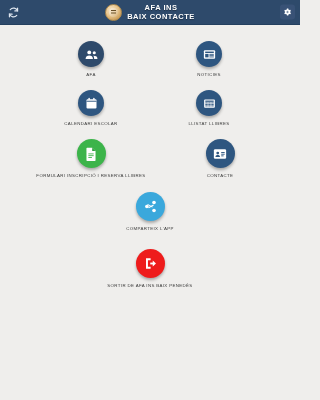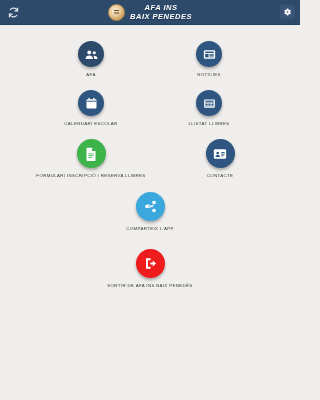--- a/index.html
+++ b/index.html
@@ -12,21 +12,20 @@
 
   
   .header {
     position:relative;
     height:25px;
     background:#2e4a6b;
     display:flex;
     align-items:center;
     justify-content:center;
     border-bottom:1px solid #24405f;
-    font-style:italic;
   }
   .header-left {
     position:absolute;
     left:5px; top:50%;
     transform:translateY(-50%);
     width:16px; height:16px;
     display:flex; align-items:center; justify-content:center;
     cursor:pointer;
   }
   .header-right {
@@ -142,21 +141,21 @@
       <polyline points="4.5,20 4.5,15 9.5,15"></polyline>
     </svg>
   </div>
 
   <div class="brand">
     <span class="brand-logo">
       <span class="brand-logo-inner"></span>
     </span>
     <span class="brand-text">
       <span>AFA INS</span><br>
-      <span>BAIX PENEDES</span>
+      <span>BAIX CONTACTE</span>
     </span>
   </div>
 
   <div class="header-right">
     <svg width="9" height="9" viewBox="0 0 24 24" fill="#ffffff">
       <path d="M12 8.3a3.7 3.7 0 1 0 0 7.4 3.7 3.7 0 0 0 0-7.4zm0 5.6a1.9 1.9 0 1 1 0-3.8 1.9 1.9 0 0 1 0 3.8z"></path>
       <path d="M21 13.6v-3.2l-2.3-.4a7 7 0 0 0-.8-1.9l1.3-1.9-2.2-2.3-1.9 1.3a7 7 0 0 0-1.9-.8L12.8 2h-3.2l-.4 2.4a7 7 0 0 0-1.9.8L5.4 3.9 3.1 6.2l1.3 1.9a7 7 0 0 0-.8 1.9L1.2 10.4v3.2l2.4.4a7 7 0 0 0 .8 1.9l-1.3 1.9 2.3 2.3 1.9-1.3a7 7 0 0 0 1.9.8l.4 2.4h3.2l.4-2.4a7 7 0 0 0 1.9-.8l1.9 1.3 2.2-2.3-1.3-1.9a7 7 0 0 0 .8-1.9z" opacity="0"></path>
       <path d="M19.4 12c0-.5-.1-1-.2-1.5l2-1.5-1.9-3.3-2.3.9c-.7-.6-1.6-1.1-2.5-1.4L14.2 2.7H10.4L10 5.2c-.9.3-1.8.8-2.5 1.4l-2.3-.9L3.3 9l2 1.5c-.1.5-.2 1-.2 1.5s.1 1 .2 1.5l-2 1.5 1.9 3.3 2.3-.9c.7.6 1.6 1.1 2.5 1.4l.4 2.5h3.8l.4-2.5c.9-.3 1.8-.8 2.5-1.4l2.3.9 1.9-3.3-2-1.5c.1-.5.2-1 .2-1.5zm-7.4 3.6a3.6 3.6 0 1 1 0-7.2 3.6 3.6 0 0 1 0 7.2z"></path>
     </svg>
   </div>

